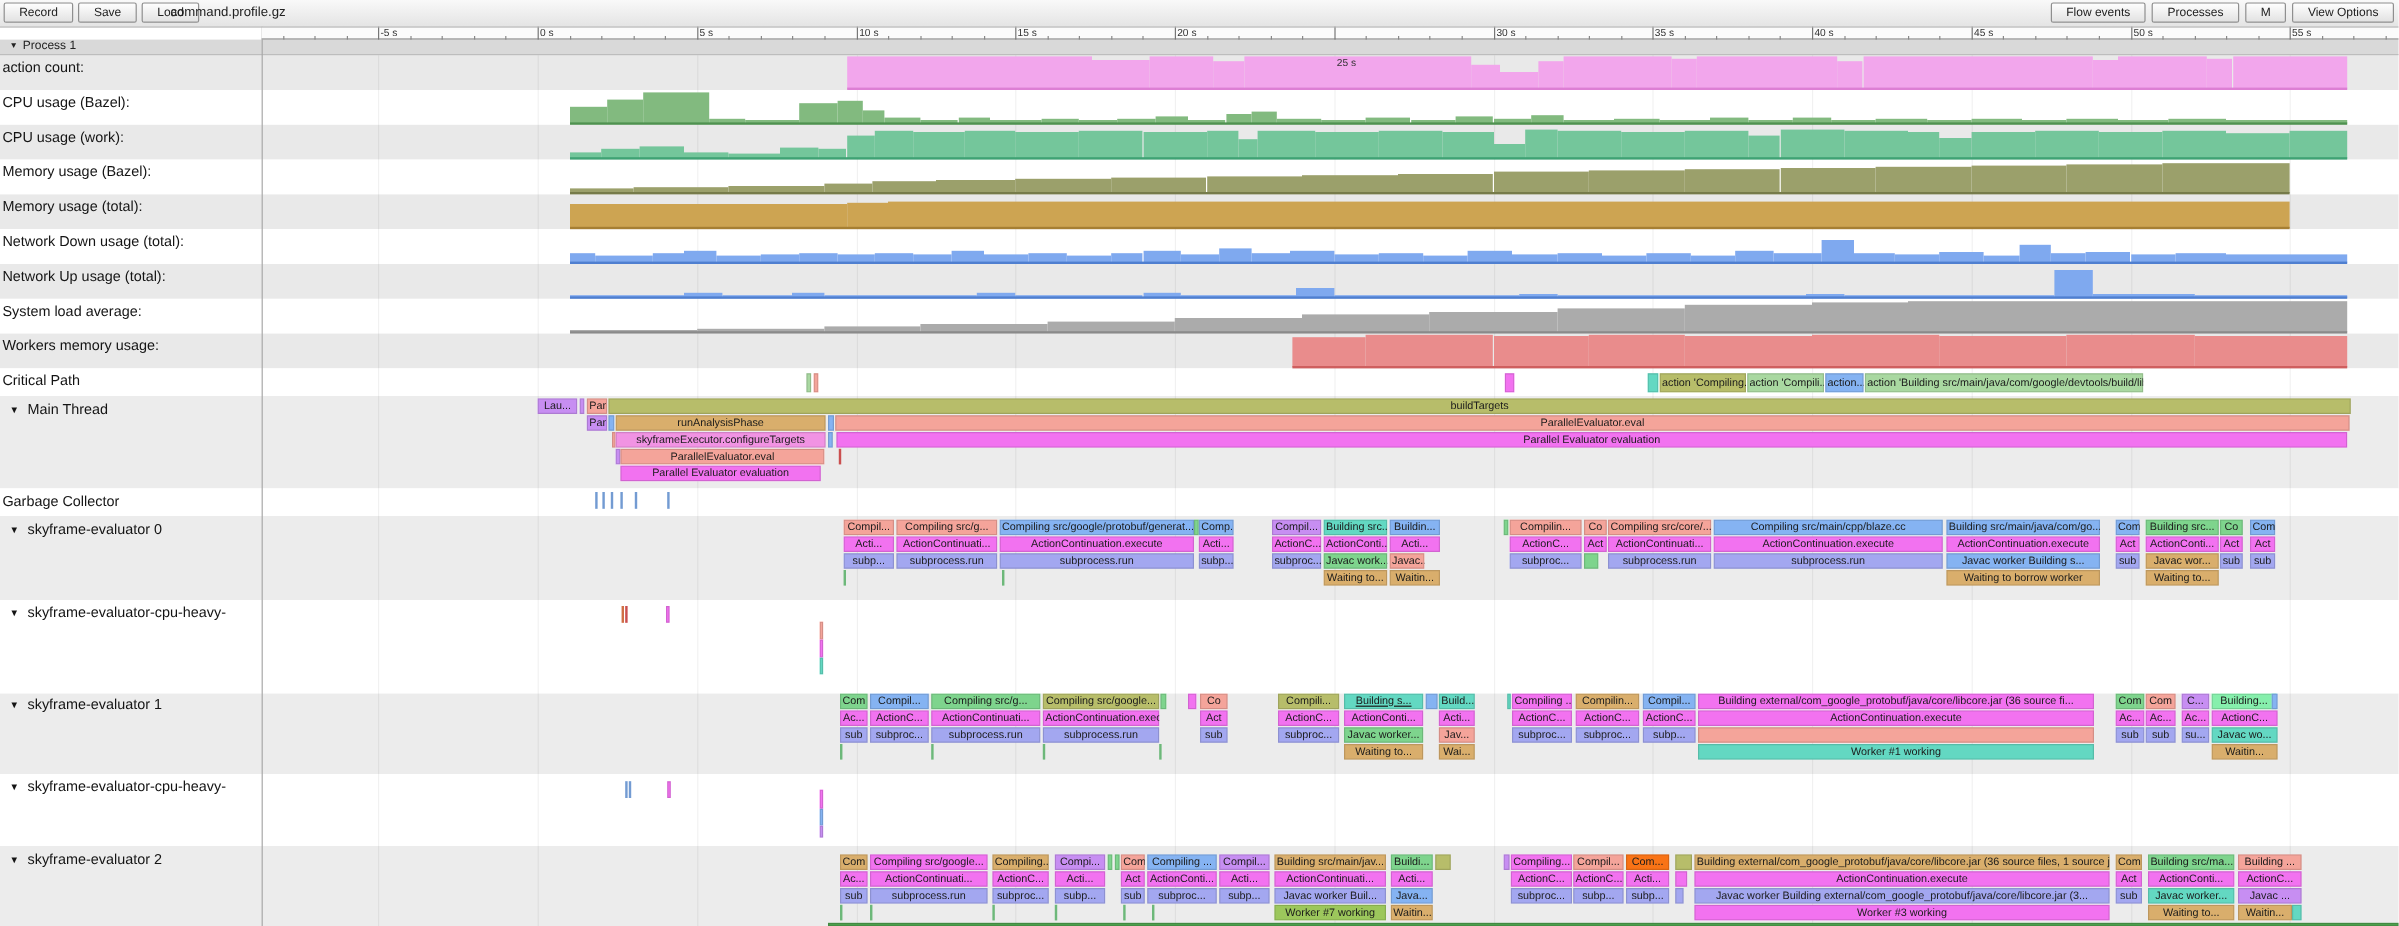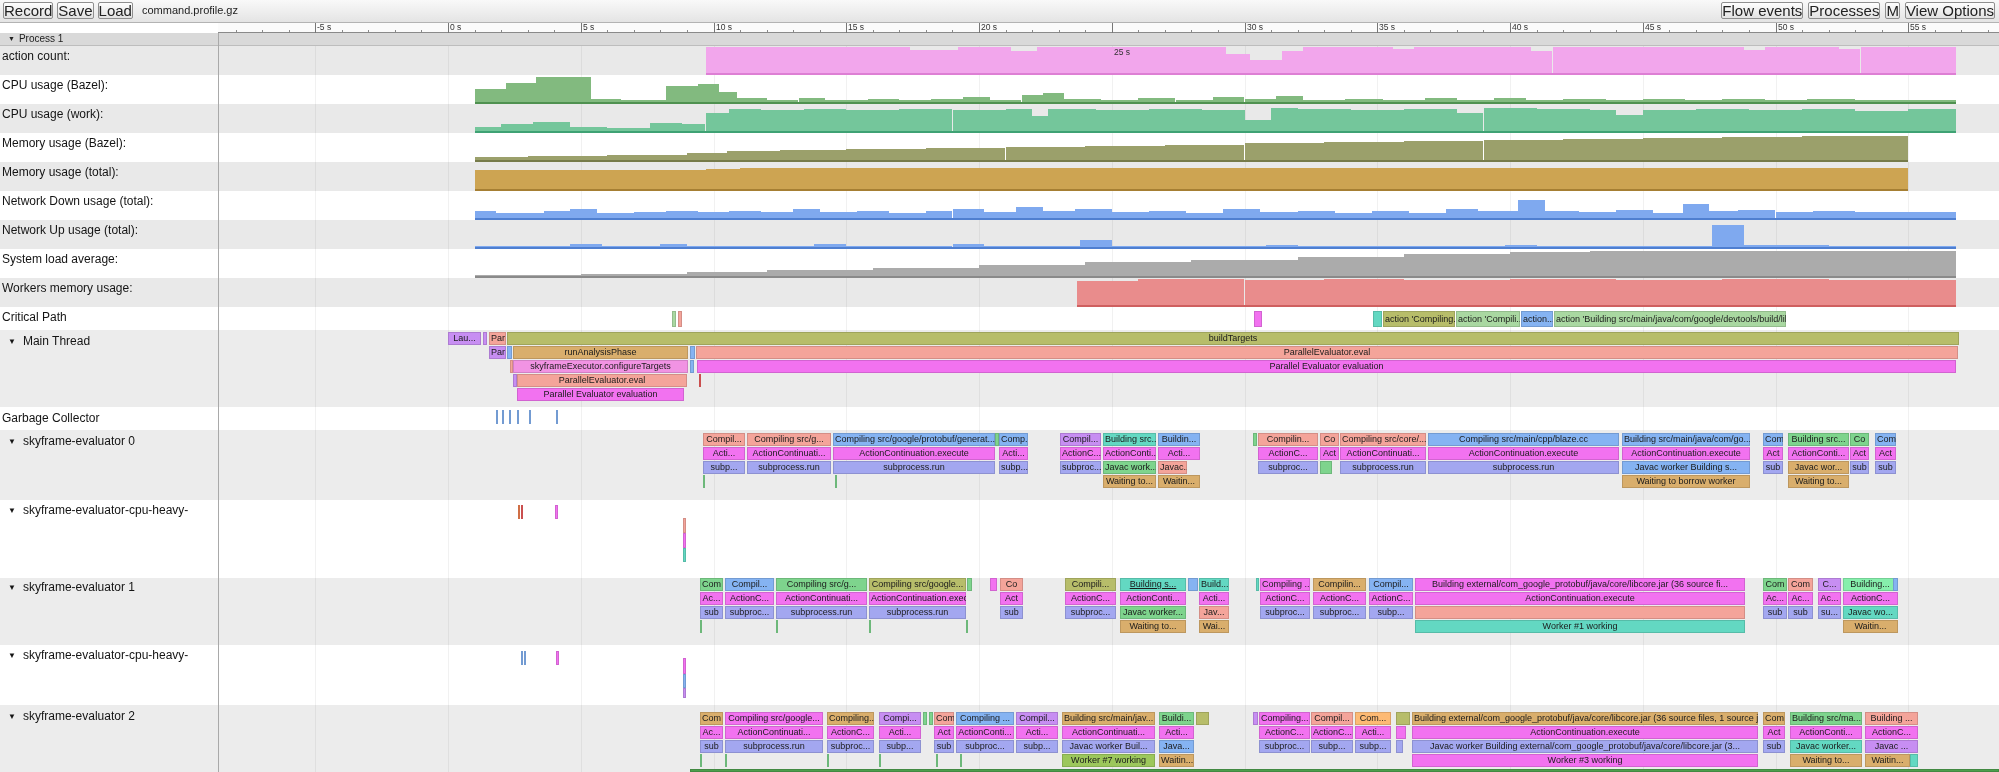--- a/index.html
+++ b/index.html
@@ -2,23 +2,23 @@
 <html><head>
 <meta charset="utf-8">
 <style>
   html,body{margin:0;padding:0;background:#fff;font-family:"Liberation Sans",sans-serif;}
   #viewport{position:relative;width:1999px;height:772px;overflow:hidden;background:#fff;}
   
   #toolbar{position:absolute;left:0;top:0;width:1999px;height:22px;
     background:linear-gradient(#f9f9f9,#e4e4e4);border-bottom:1px solid #b3b3b3;z-index:40;}
   .tb-left{position:absolute;left:3px;top:2px;display:flex;gap:4px;}
   .tb-right{position:absolute;right:4px;top:2px;display:flex;gap:5px;}
-  .tb-btn{font-family:"Liberation Sans",sans-serif;font-size:15px;color:#222;
+  .tb-btn{font-family:"Liberation Sans",sans-serif;font-size:10px;color:#222;
     background:linear-gradient(#fefefe,#e2e2e2);border:1px solid #8f8f8f;border-radius:2px;
-    padding:1px 0;height:17px;line-height:13px;box-sizing:border-box;cursor:default;}
+    padding:1px 12px;height:17px;line-height:13px;box-sizing:border-box;cursor:default;}
   #filename{position:absolute;left:142px;top:4px;font-size:11px;color:#222;}
   
   #ruler{position:absolute;left:218px;top:22px;width:1781px;height:11px;background:#fbfbfb;
     border-bottom:1px solid #8a8a8a;box-sizing:border-box;z-index:30;}
   .rtickM{position:absolute;top:22px;width:1px;height:11px;background:#777;z-index:31;}
   .rtickm{position:absolute;top:30px;width:1px;height:3px;background:#888;z-index:31;}
   .rlabel{position:absolute;top:22px;font-size:8.5px;color:#333;z-index:32;white-space:nowrap;}
   
   #proc-header{position:absolute;left:0;top:33px;width:1999px;height:13px;background:#d9d9d9;
     border-bottom:1px solid #bdbdbd;box-sizing:border-box;font-size:10px;color:#222;z-index:20;}
@@ -541,21 +541,21 @@
     <div class="ev" style="left: 929px; top: 712px; width: 4px; height: 13px; line-height: 13px; background: rgb(126, 212, 141); padding: 0px;"></div>
     <div class="ev" style="left: 934px; top: 712px; width: 20px; height: 13px; line-height: 13px; background: rgb(244, 164, 154);">Com</div>
     <div class="ev" style="left: 956px; top: 712px; width: 58px; height: 13px; line-height: 13px; background: rgb(133, 179, 242);">Compiling ...</div>
     <div class="ev" style="left: 1016px; top: 712px; width: 42px; height: 13px; line-height: 13px; background: rgb(199, 142, 242);">Compil...</div>
     <div class="ev" style="left: 1062px; top: 712px; width: 93px; height: 13px; line-height: 13px; background: rgb(217, 174, 108);">Building src/main/jav...</div>
     <div class="ev" style="left: 1159px; top: 712px; width: 35px; height: 13px; line-height: 13px; background: rgb(126, 212, 141);">Buildi...</div>
     <div class="ev" style="left: 1196px; top: 712px; width: 13px; height: 13px; line-height: 13px; background: rgb(183, 189, 106); padding: 0px;"></div>
     <div class="ev" style="left: 1253px; top: 712px; width: 5px; height: 13px; line-height: 13px; background: rgb(199, 142, 242); padding: 0px;"></div>
     <div class="ev" style="left: 1259px; top: 712px; width: 51px; height: 13px; line-height: 13px; background: rgb(242, 114, 240);">Compiling...</div>
     <div class="ev" style="left: 1311px; top: 712px; width: 42px; height: 13px; line-height: 13px; background: rgb(244, 164, 154);">Compil...</div>
-    <div class="ev" style="left: 1355px; top: 712px; width: 36px; height: 13px; line-height: 13px; background: #fdba74;">Com...</div>
+    <div class="ev" style="left: 1355px; top: 712px; width: 36px; height: 13px; line-height: 13px; background: #f97316;">Com...</div>
     <div class="ev" style="left: 1396px; top: 712px; width: 14px; height: 13px; line-height: 13px; background: rgb(183, 189, 106);"></div>
     <div class="ev" style="left: 1412px; top: 712px; width: 346px; height: 13px; line-height: 13px; background: rgb(217, 174, 108);">Building external/com_google_protobuf/java/core/libcore.jar (36 source files, 1 source jar)</div>
     <div class="ev" style="left: 1763px; top: 712px; width: 22px; height: 13px; line-height: 13px; background: rgb(217, 174, 108);">Com</div>
     <div class="ev" style="left: 1790px; top: 712px; width: 72px; height: 13px; line-height: 13px; background: rgb(126, 212, 141);">Building src/ma...</div>
     <div class="ev" style="left: 1865px; top: 712px; width: 53px; height: 13px; line-height: 13px; background: rgb(244, 164, 154);">Building ...</div>
     <div class="ev" style="left: 700px; top: 726px; width: 23px; height: 13px; line-height: 13px; background: rgb(242, 114, 240);">Ac...</div>
     <div class="ev" style="left: 725px; top: 726px; width: 98px; height: 13px; line-height: 13px; background: rgb(242, 114, 240);">ActionContinuati...</div>
     <div class="ev" style="left: 827px; top: 726px; width: 47px; height: 13px; line-height: 13px; background: rgb(242, 114, 240);">ActionC...</div>
     <div class="ev" style="left: 879px; top: 726px; width: 42px; height: 13px; line-height: 13px; background: rgb(242, 114, 240);">Acti...</div>
     <div class="ev" style="left: 934px; top: 726px; width: 20px; height: 13px; line-height: 13px; background: rgb(242, 114, 240);">Act</div>

